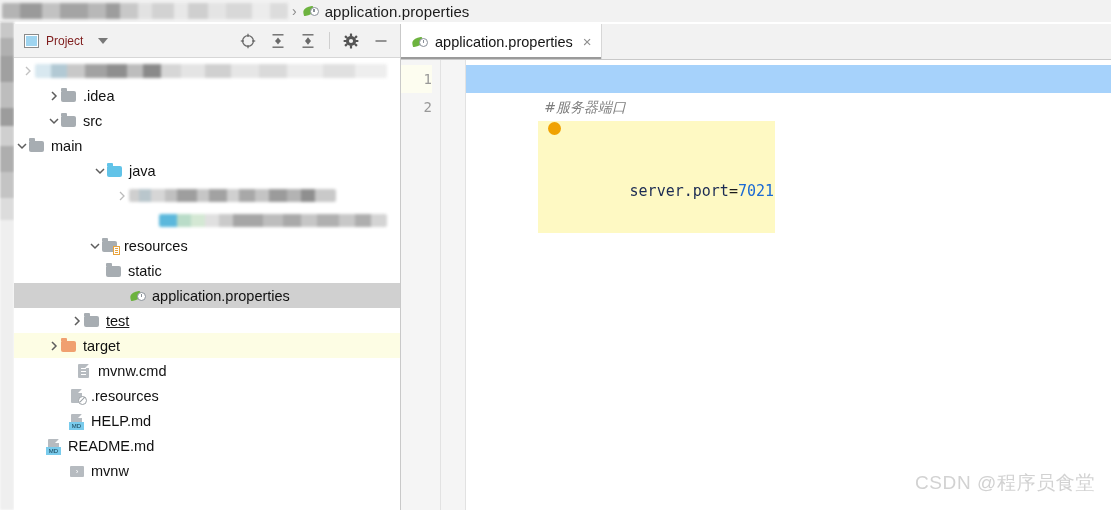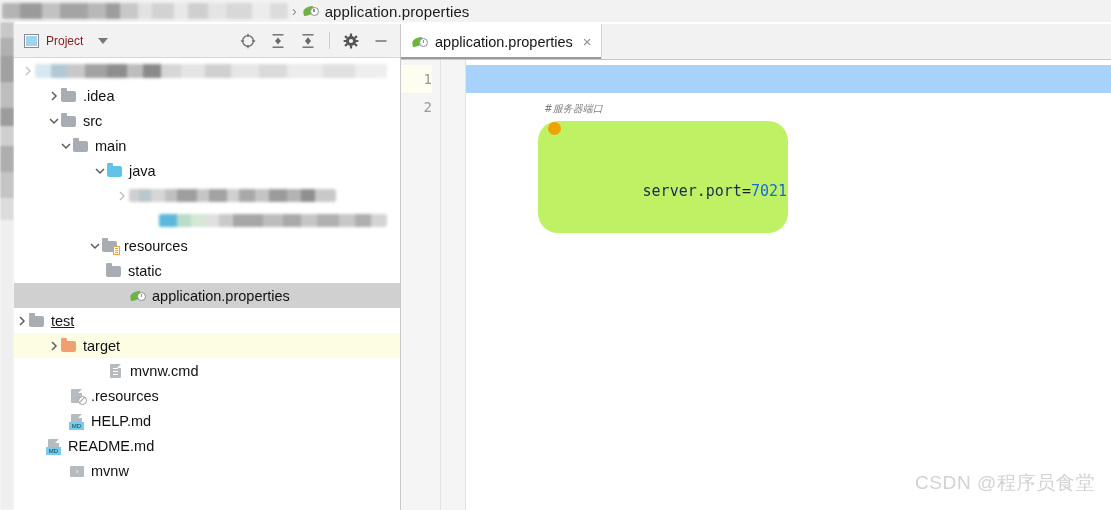--- a/index.html
+++ b/index.html
@@ -455,28 +455,27 @@
     position: relative;
   }
   .cline.l1 {
     background: #a6d2fb;
     padding-left: 6px;
   }
   .comment {
     color: #7f7f7f;
     font-style: italic;
     font-family: "DejaVu Sans", sans-serif;
-    font-size: 10px;
+    font-size: 14px;
   }
   .l2wrap {
     display: inline-block;
-    background: #bef264;
-    padding: 0 1px 0 14px;
-    position: relative;
-    border-radius: 20px;
+    background: #fef9c3;
+    padding: 0 1px 0 1px;
+    position: relative;
   }
   .key { color: #1a2a52; }
   .eq  { color: #1a1a1a; }
   .val { color: #1a6ad4; }
   .caret-dot {
     position: absolute;
     left: 10px; top: 1px;
     width: 13px; height: 13px;
     border-radius: 50%;
     background: #f0a202;
@@ -597,21 +596,21 @@
         <svg width="10" height="8" viewBox="0 0 10 8">
             <polyline points="1,2 5,6 9,2" fill="none" stroke="#5d5d5d" stroke-width="1.5"></polyline>
           </svg>
       </span>
       <span class="ico">
           <span class="folder"></span>
         </span>
       <span class="label">src</span>
     </div>
 
-    <div class="row" style="margin-left:44px;">
+    <div class="row" style="">
       <span class="arrow">
         <svg width="10" height="8" viewBox="0 0 10 8">
             <polyline points="1,2 5,6 9,2" fill="none" stroke="#5d5d5d" stroke-width="1.5"></polyline>
           </svg>
       </span>
       <span class="ico">
           <span class="folder"></span>
         </span>
       <span class="label">main</span>
     </div>
@@ -667,21 +666,21 @@
     <div class="row sel" style="padding-left:116px;">
       <span class="ico">
         <span class="spring" style="display:block;">
             <span class="leaf"></span>
             <span class="gear"></span>
           </span>
       </span>
       <span class="label">application.properties</span>
     </div>
 
-    <div class="row" style="text-decoration:underline;">
+    <div class="row" style="padding-left:55px;text-decoration:underline;">
       <span class="arrow">
         <svg width="8" height="10" viewBox="0 0 8 10">
             <polyline points="2,1 6,5 2,9" fill="none" stroke="#5d5d5d" stroke-width="1.5"></polyline>
           </svg>
       </span>
       <span class="ico">
           <span class="folder"></span>
         </span>
       <span class="label">test</span>
     </div>
@@ -691,21 +690,21 @@
         <svg width="8" height="10" viewBox="0 0 8 10">
             <polyline points="2,1 6,5 2,9" fill="none" stroke="#5d5d5d" stroke-width="1.5"></polyline>
           </svg>
       </span>
       <span class="ico">
           <span class="folder orange"></span>
         </span>
       <span class="label">target</span>
     </div>
 
-    <div class="row" style="padding-left:62px;margin-left:32px;">
+    <div class="row" style="padding-left:62px;">
       <span class="ico">
         <span class="file"></span>
           <span class="file-lines"></span>
       </span>
       <span class="label">mvnw.cmd</span>
     </div>
 
     <div class="row" style="padding-left:55px;">
       <span class="ico">
         <span class="file"></span>

